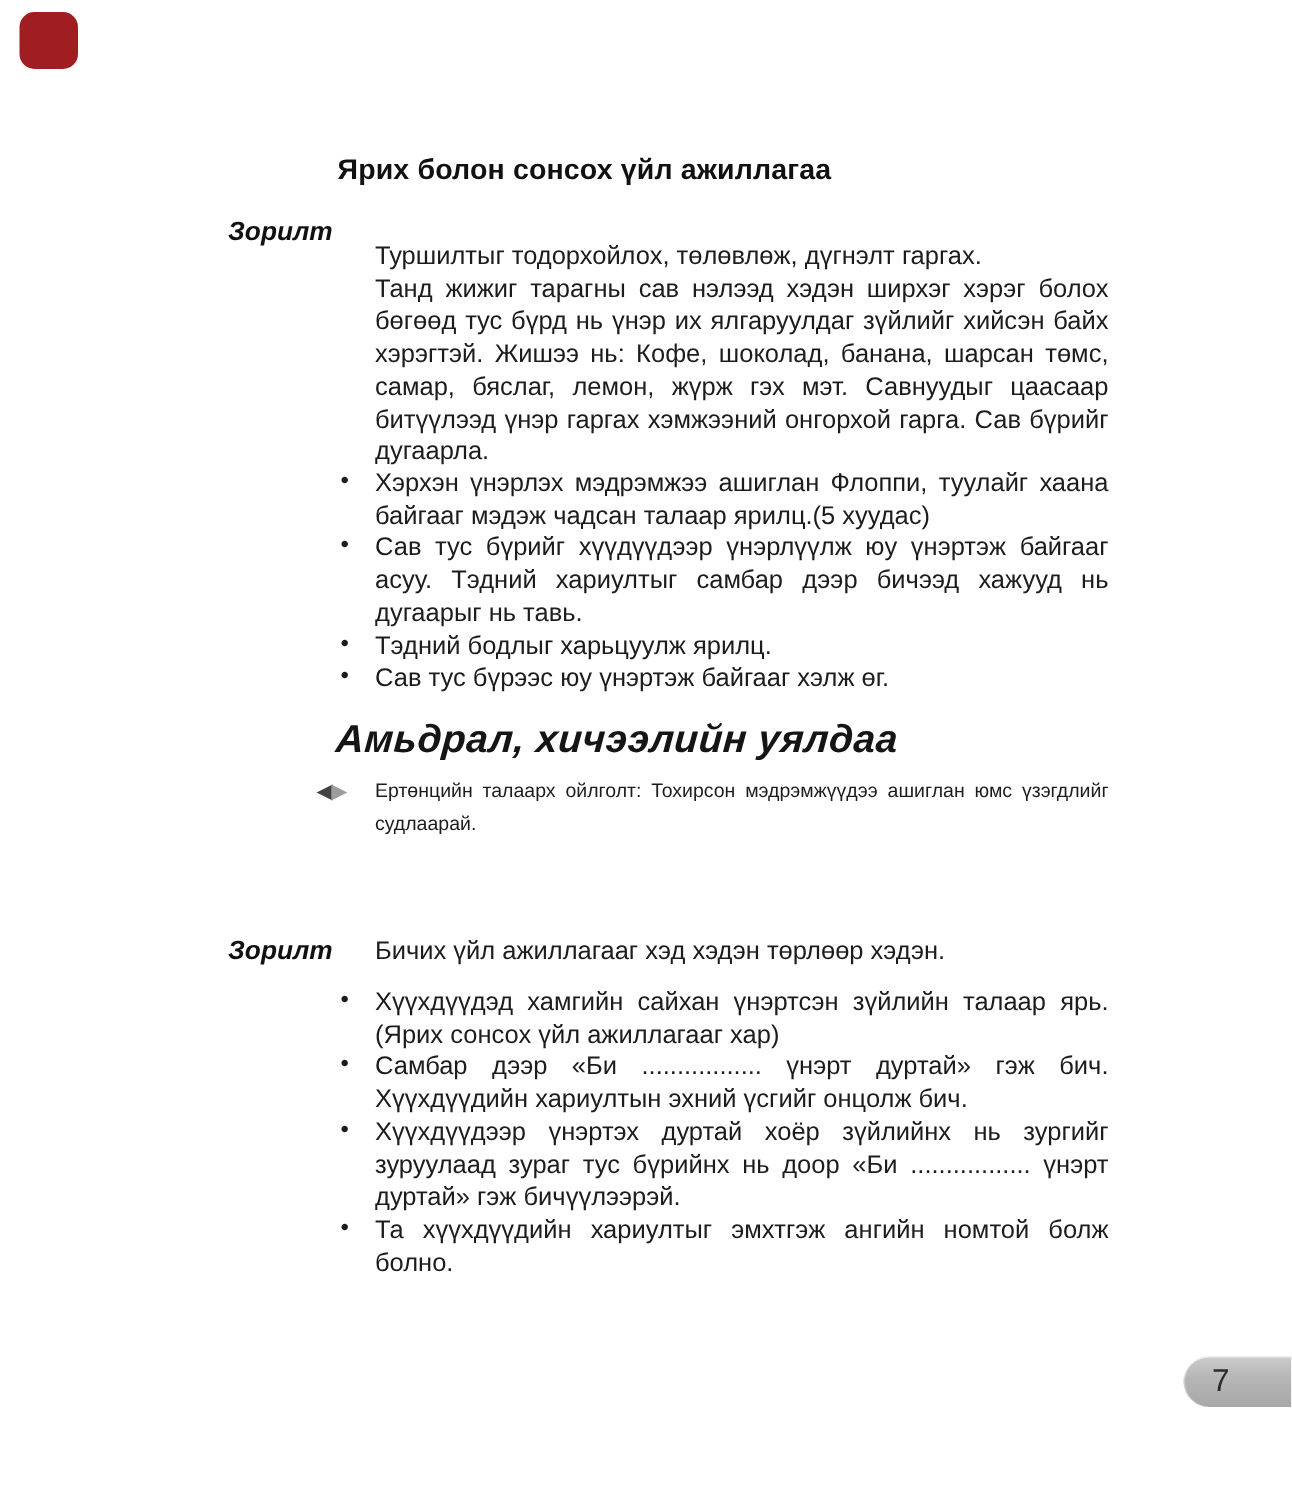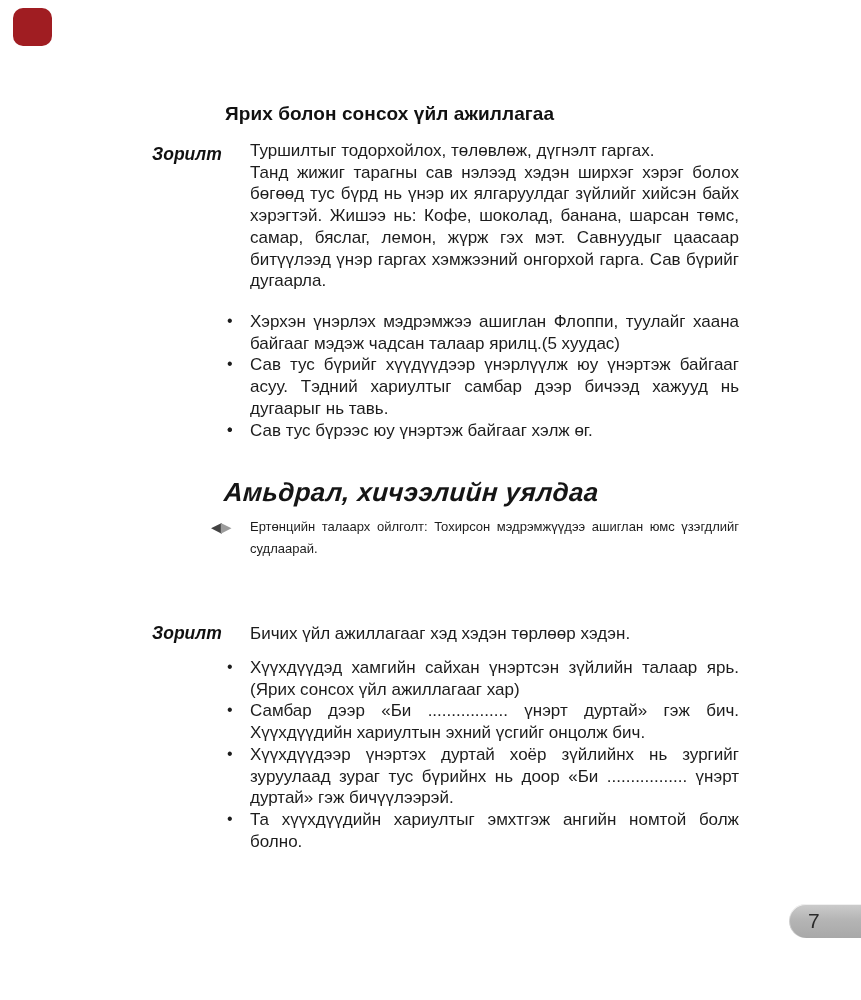--- a/index.html
+++ b/index.html
@@ -49,21 +49,21 @@
   #goal2-label { top: 623px; }
 
   .body-col {
     position: absolute;
     left: 250px;
     width: 489px;
     font-size: 17px;
     line-height: 21.7px;
     color: #1c1c1c;
   }
-  #goal1-col { top: 140px; }
+  #goal1-col { top: 160px; }
   #goal2-col { top: 623px; }
   .goal-first-line { text-align: left; }
   .flow-paragraph { text-align: justify; }
 
   .bullet-list { position: absolute; left: 250px; width: 489px; }
   #speak-list { top: 311px; }
   #write-list { top: 657px; }
   .bullet-item {
     position: relative;
     font-size: 17px;
@@ -152,20 +152,21 @@
     <div class="bullet-item">
       <span class="dot">•</span>
       <span>Хэрхэн үнэрлэх мэдрэмжээ ашиглан Флоппи, туулайг хаана байгааг мэдэж чадсан талаар ярилц.(5 хуудас)</span>
     </div>
     <div class="bullet-item">
       <span class="dot">•</span>
       <span>Сав тус бүрийг хүүдүүдээр үнэрлүүлж юу үнэртэж байгааг асуу. Тэдний хариултыг самбар дээр бичээд хажууд нь дугаарыг нь тавь.</span>
     </div>
     <div class="bullet-item">
       <span class="dot">•</span>
+      <span>Тэдний бодлыг харьцуулж ярилц.</span>
     </div>
     <div class="bullet-item">
       <span class="dot">•</span>
       <span>Сав тус бүрээс юу үнэртэж байгааг хэлж өг.</span>
     </div>
   </div>
 
   <div class="script-title">Амьдрал, хичээлийн уялдаа</div>
 
   <div class="life-arrows">

